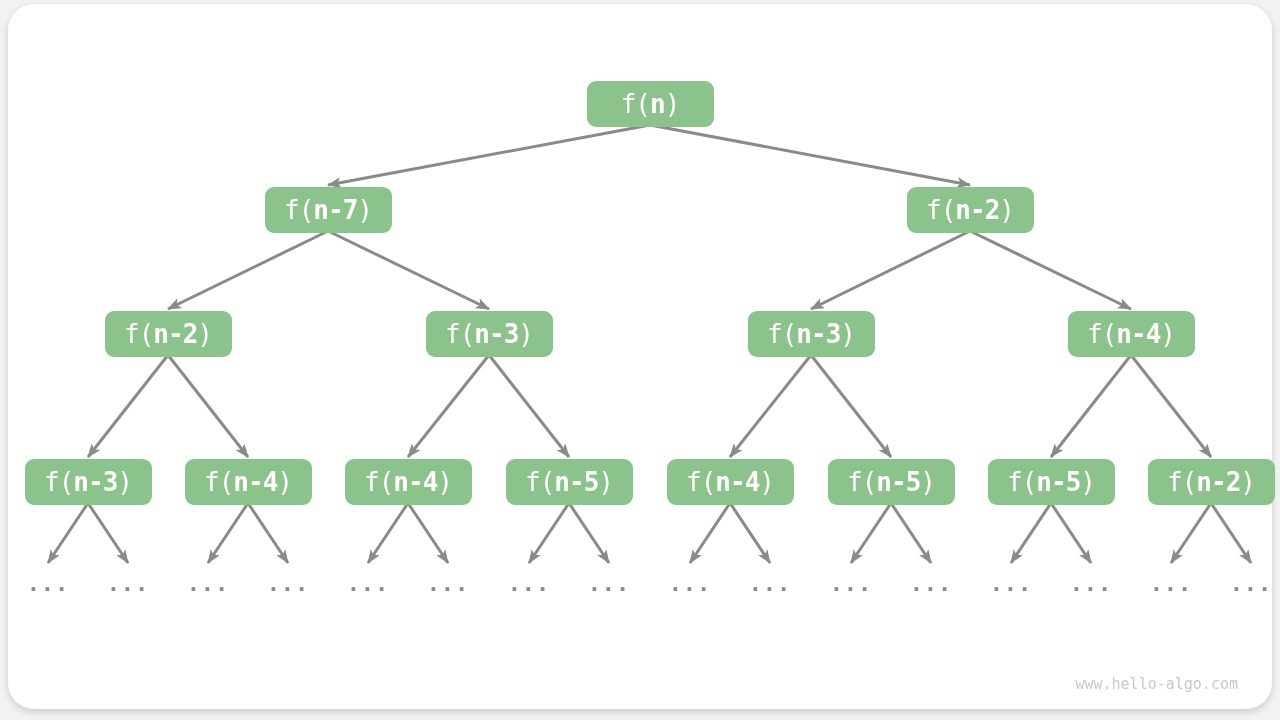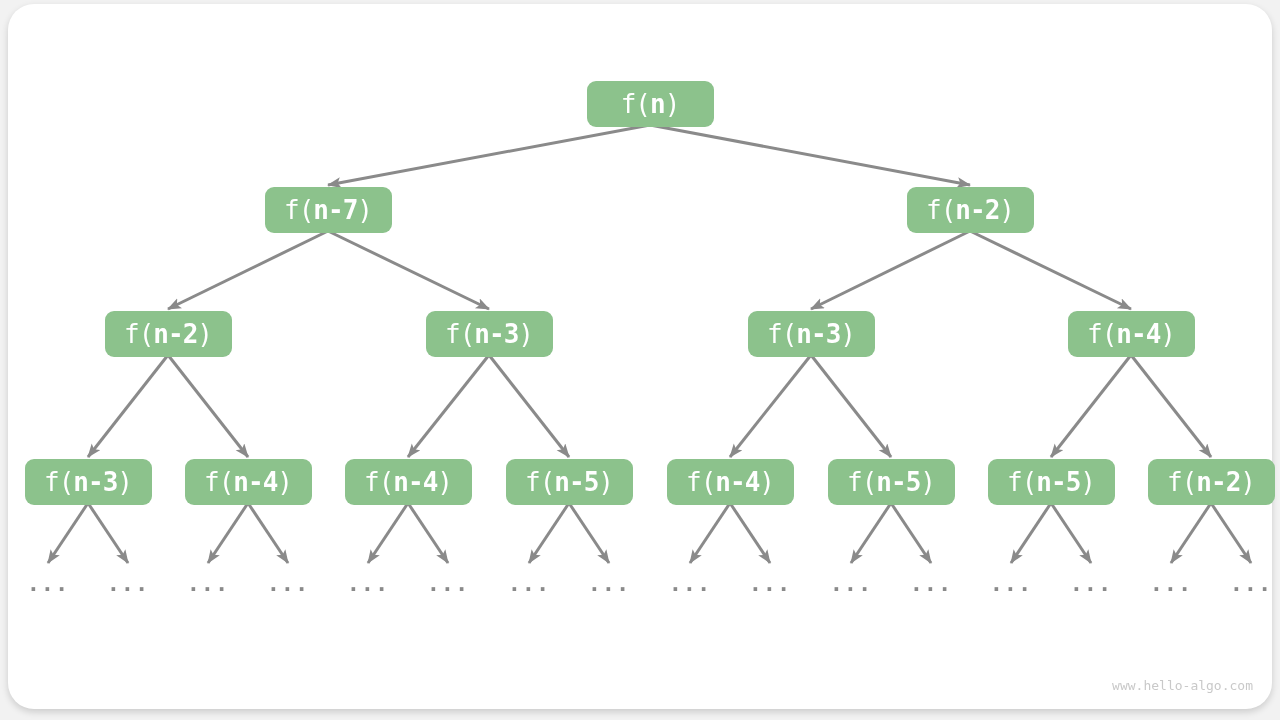--- a/index.html
+++ b/index.html
@@ -47,22 +47,22 @@
   .dots {
     position: absolute;
     color: var(--dots, #8a8a8a);
     font-size: 22px;
     font-weight: bold;
     letter-spacing: 1px;
     transform: translate(-50%, -68%);
   }
   #watermark {
     position: absolute;
-    right: 19px; bottom: 16px;
-    font-size: 13px;
+    right: 34px; bottom: 16px;
+    font-size: 15px;
     color: var(--watermark, #c9c9c9);
     letter-spacing: 0px;
   }
 </style>
 </head>
 <body style="background: rgb(242, 242, 242);">
 
 <div id="stage" style="--arrow: #8a8a8a; --node-fill: #8cc28c; --node-text: #ffffff; --dots: #8a8a8a; --watermark: #c9c9c9;">
   <div id="card" style="background: rgb(255, 255, 255);">
     <svg id="edges" xmlns="http://www.w3.org/2000/svg">

